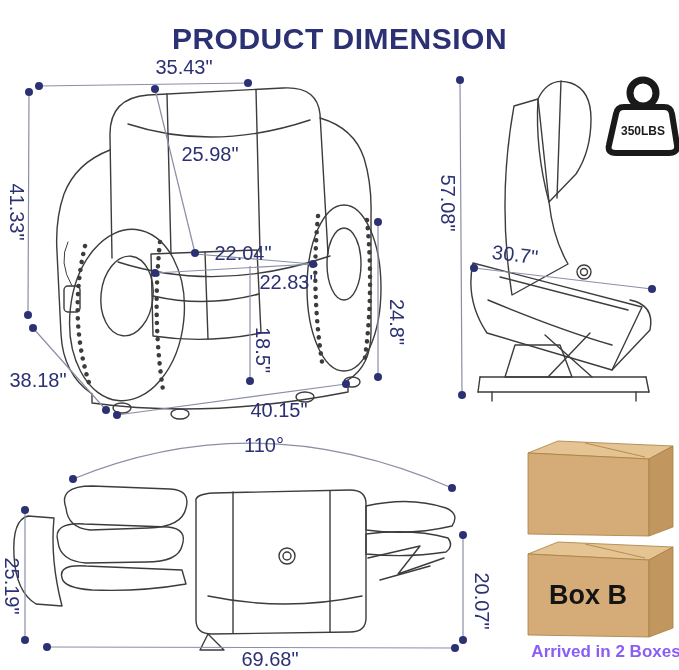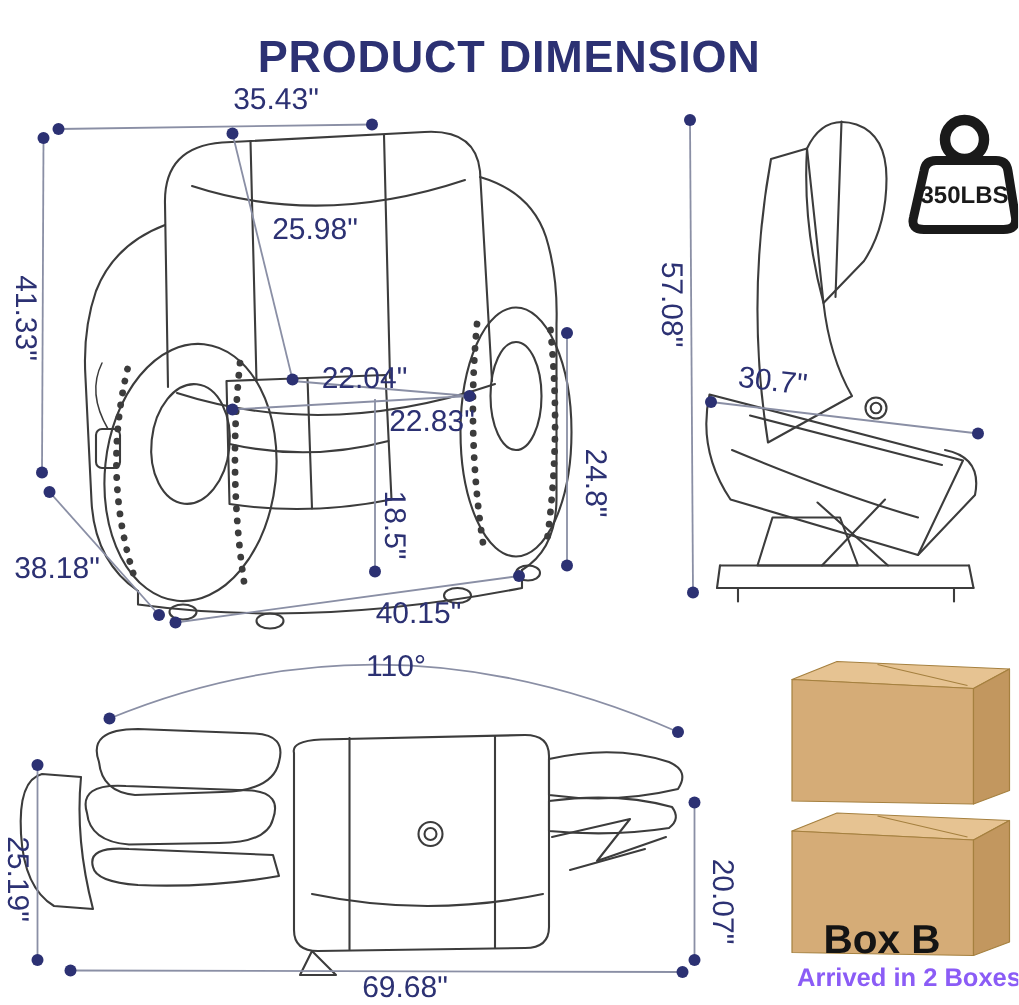--- a/index.html
+++ b/index.html
@@ -14,21 +14,21 @@
   svg.art { position:absolute; left:0; top:0; }
   .dim {
     position:absolute; white-space:nowrap; color:#2c3173;
     font-size:20px; font-weight:400;
     transform:translate(-50%,-50%);
   }
   .dim.v   { transform:translate(-50%,-50%) rotate(90deg); }
   .dim.t7  { transform:translate(-50%,-50%) rotate(7deg); }
   .weight-label {
     position:absolute; white-space:nowrap; color:#1a1a1a;
-    font-size:16px; font-weight:700; transform:translate(-50%,-50%);
+    font-size:12px; font-weight:700; transform:translate(-50%,-50%);
   }
   .box-label {
     position:absolute; white-space:nowrap; color:#141414;
     font-size:27px; font-weight:700; transform:translate(-50%,-50%);
   }
   .caption {
     position:absolute; white-space:nowrap; color:#8b5cf6;
     font-size:17px; font-weight:700; transform:translate(-50%,-50%);
   }
 </style>
@@ -206,16 +206,16 @@
 
   <div class="dim v" style="left:447px; top:203px;">57.08"</div>
   <div class="dim t7" style="left:515px; top:255px;">30.7"</div>
   <div class="weight-label" style="left:643px; top:131px;">350LBS</div>
 
   <div class="dim" style="left:264px; top:445px;">110°</div>
   <div class="dim v" style="left:11px; top:586px;">25.19"</div>
   <div class="dim v" style="left:481px; top:601px;">20.07"</div>
   <div class="dim" style="left:270px; top:659px;">69.68"</div>
 
-  <div class="box-label" style="left:588px; top:595px;margin-top:32px;">Box B</div>
+  <div class="box-label" style="left:588px; top:595px;">Box B</div>
   <div class="caption" style="left:606px; top:652px;">Arrived in 2 Boxes</div>
 
 </div>
 
 </body></html>

